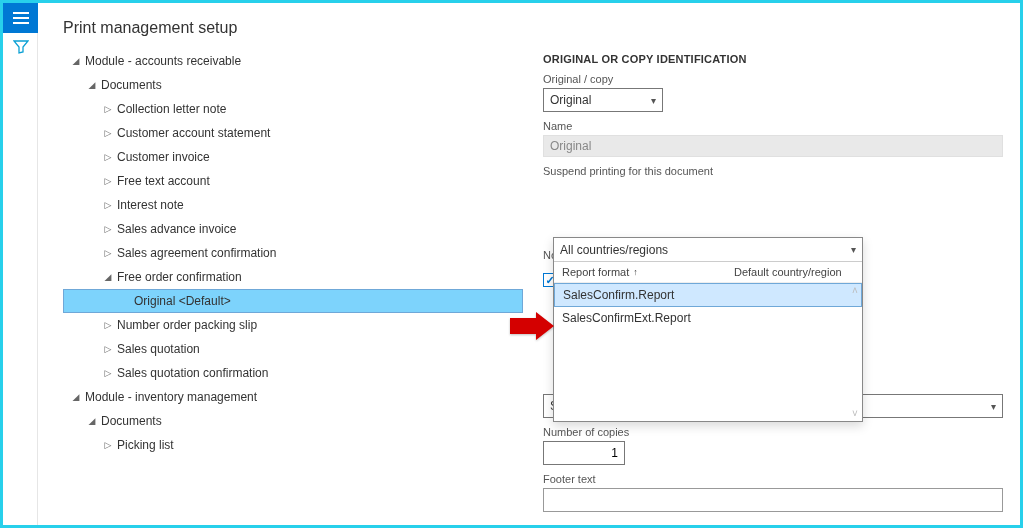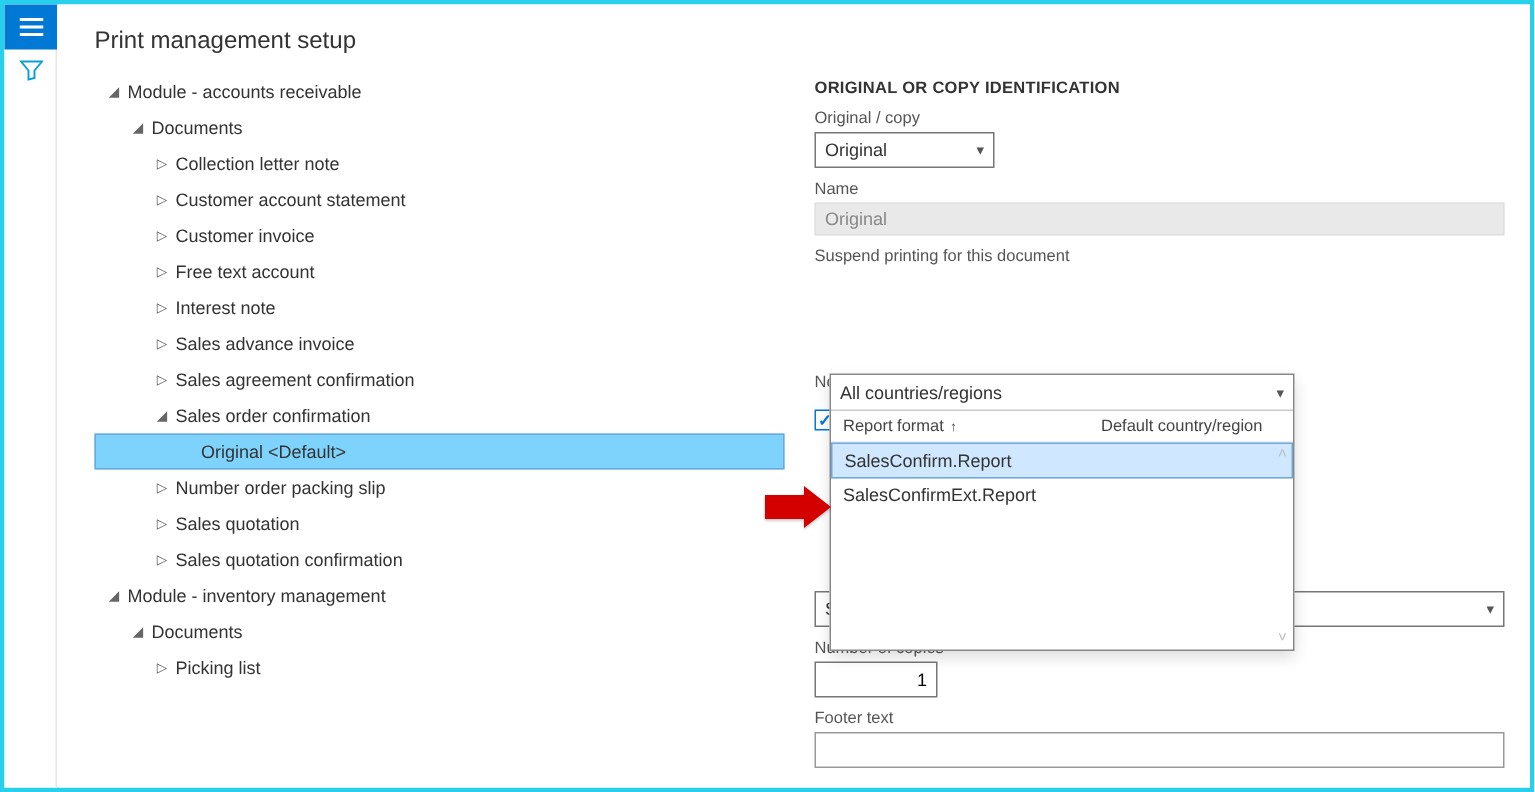--- a/index.html
+++ b/index.html
@@ -30,21 +30,21 @@
   .select { width: 120px; display: flex; align-items: center; justify-content: space-between; cursor: pointer; }
   .chev { font-size: 10px; color: #555; }
   .readonly { background: #e9e9e9; border: 1px solid #e0e0e0; color: #888; width: 460px; height: 22px; padding: 2px 6px; display: flex; align-items: center; }
   .checkbox-row { display: flex; align-items: center; gap: 6px; margin-top: 4px; }
   .cbx { width: 14px; height: 14px; border: 1px solid #0078d4; display: inline-flex; align-items: center; justify-content: center; color: #0078d4; font-size: 11px; font-weight: 700; }
   .big-select { border: 1px solid #777; width: 460px; height: 24px; display: flex; align-items: center; padding: 0 6px; justify-content: space-between; cursor: pointer; margin-top: 6px; }
   .numbox { width: 82px; text-align: right; }
   .footerbox { width: 460px; height: 24px; border: 1px solid #999; }
 
   
-  .pop { position: absolute; left: 10px; top: 200px; width: 310px; border: 1px solid #888; background: #fff; box-shadow: 0 4px 10px rgba(0,0,0,.15); z-index: 5; }
+  .pop { position: absolute; left: 10px; top: 188px; width: 310px; border: 1px solid #888; background: #fff; box-shadow: 0 4px 10px rgba(0,0,0,.15); z-index: 5; }
   .pop-filter { height: 24px; border-bottom: 1px solid #ccc; display: flex; align-items: center; justify-content: space-between; padding: 0 6px; }
   .pop-head { display: flex; font-size: 11px; color: #444; padding: 4px 8px; border-bottom: 1px solid #eee; }
   .pop-head .c1 { flex: 1; display: flex; align-items: center; gap: 4px; }
   .pop-head .c2 { width: 120px; }
   .pop-list { height: 138px; position: relative; }
   .pop-item { padding: 4px 8px; cursor: pointer; }
   .pop-item.sel { background: #cfe8ff; border: 1px solid #6fa8d8; }
   .pop-scroll { position: absolute; right: 0; top: 0; bottom: 0; width: 14px; display: flex; flex-direction: column; justify-content: space-between; align-items: center; color: #bbb; font-size: 10px; padding: 2px 0; }
   .arrow-anno { position: absolute; left: -44px; top: 74px; z-index: 6; }
   .arrow-anno svg { filter: drop-shadow(0 1px 1px rgba(0,0,0,.25)); }
@@ -107,21 +107,21 @@
         <div class="tree-row pad2">
             <span class="tog">▷</span>
             <span class="lbl">Sales advance invoice</span>
           </div>
         <div class="tree-row pad2">
             <span class="tog">▷</span>
             <span class="lbl">Sales agreement confirmation</span>
           </div>
         <div class="tree-row pad2">
             <span class="tog">◢</span>
-            <span class="lbl">Sales order confirmation</span>
+            <span class="lbl">Free order confirmation</span>
           </div>
         <div class="tree-row pad3 selected">
             <span class="tog blank">▷</span>
             <span class="lbl">Original &lt;Default&gt;</span>
           </div>
         <div class="tree-row pad2">
             <span class="tog">▷</span>
             <span class="lbl">Number order packing slip</span>
           </div>
         <div class="tree-row pad2">

